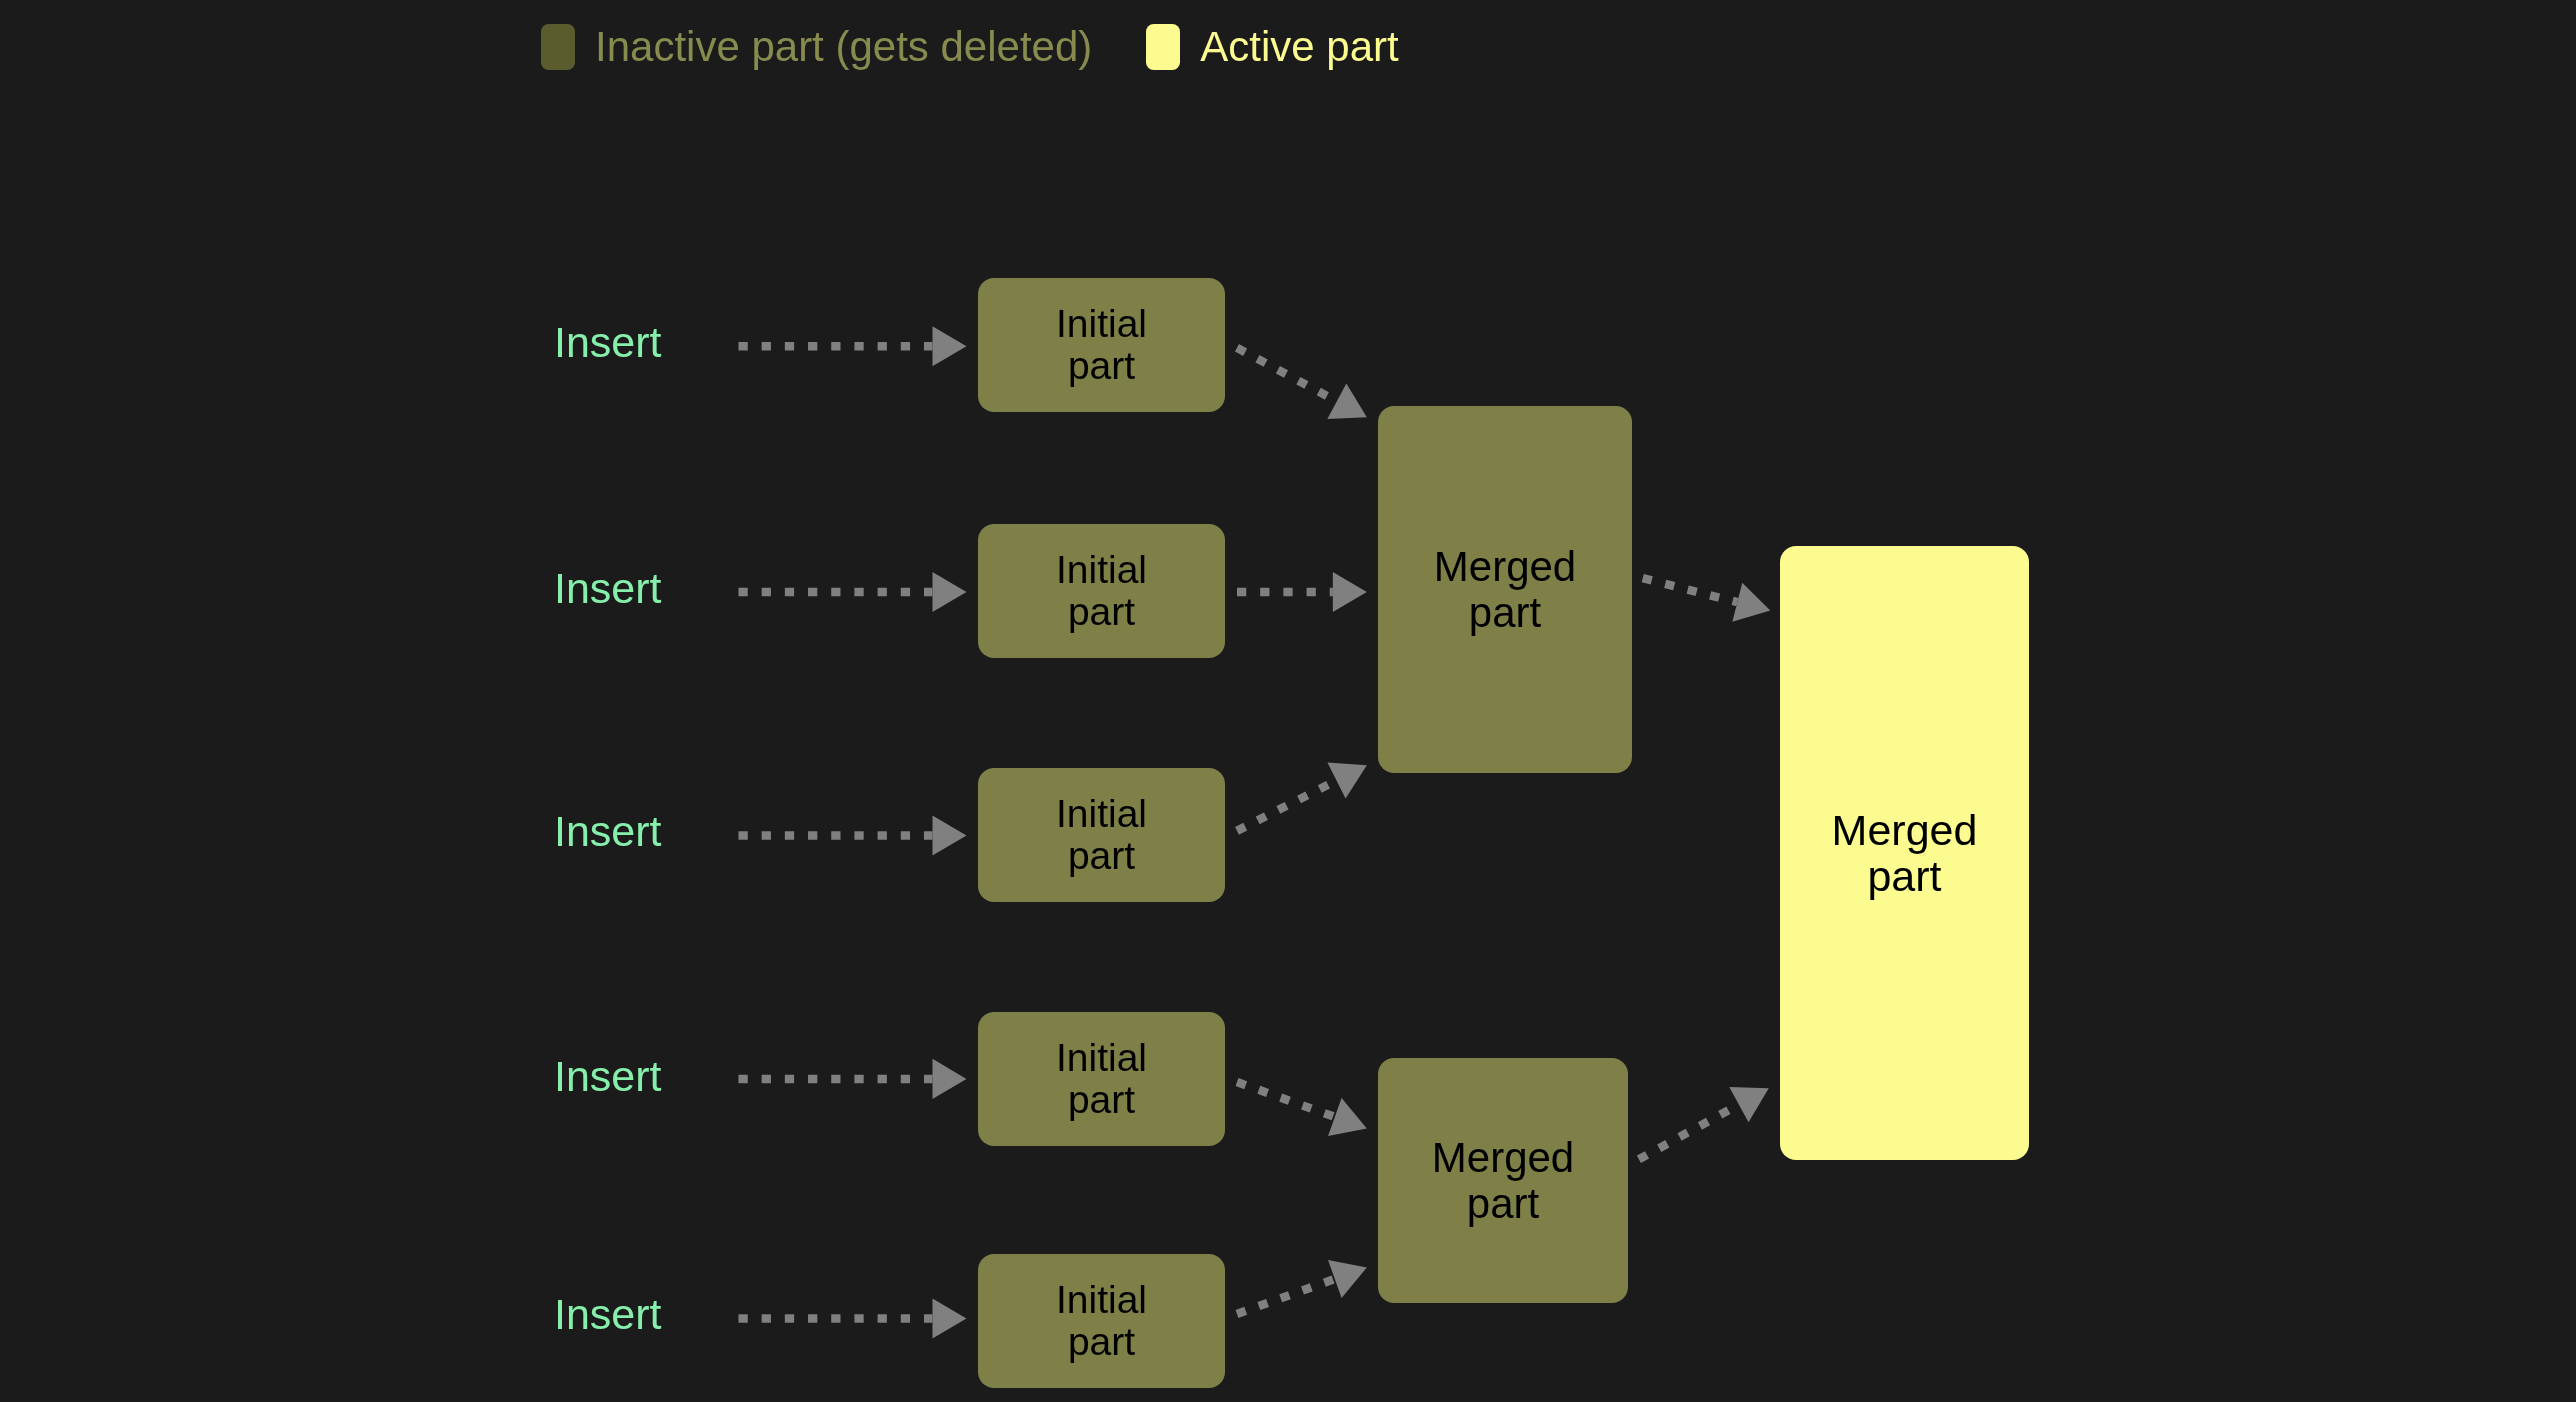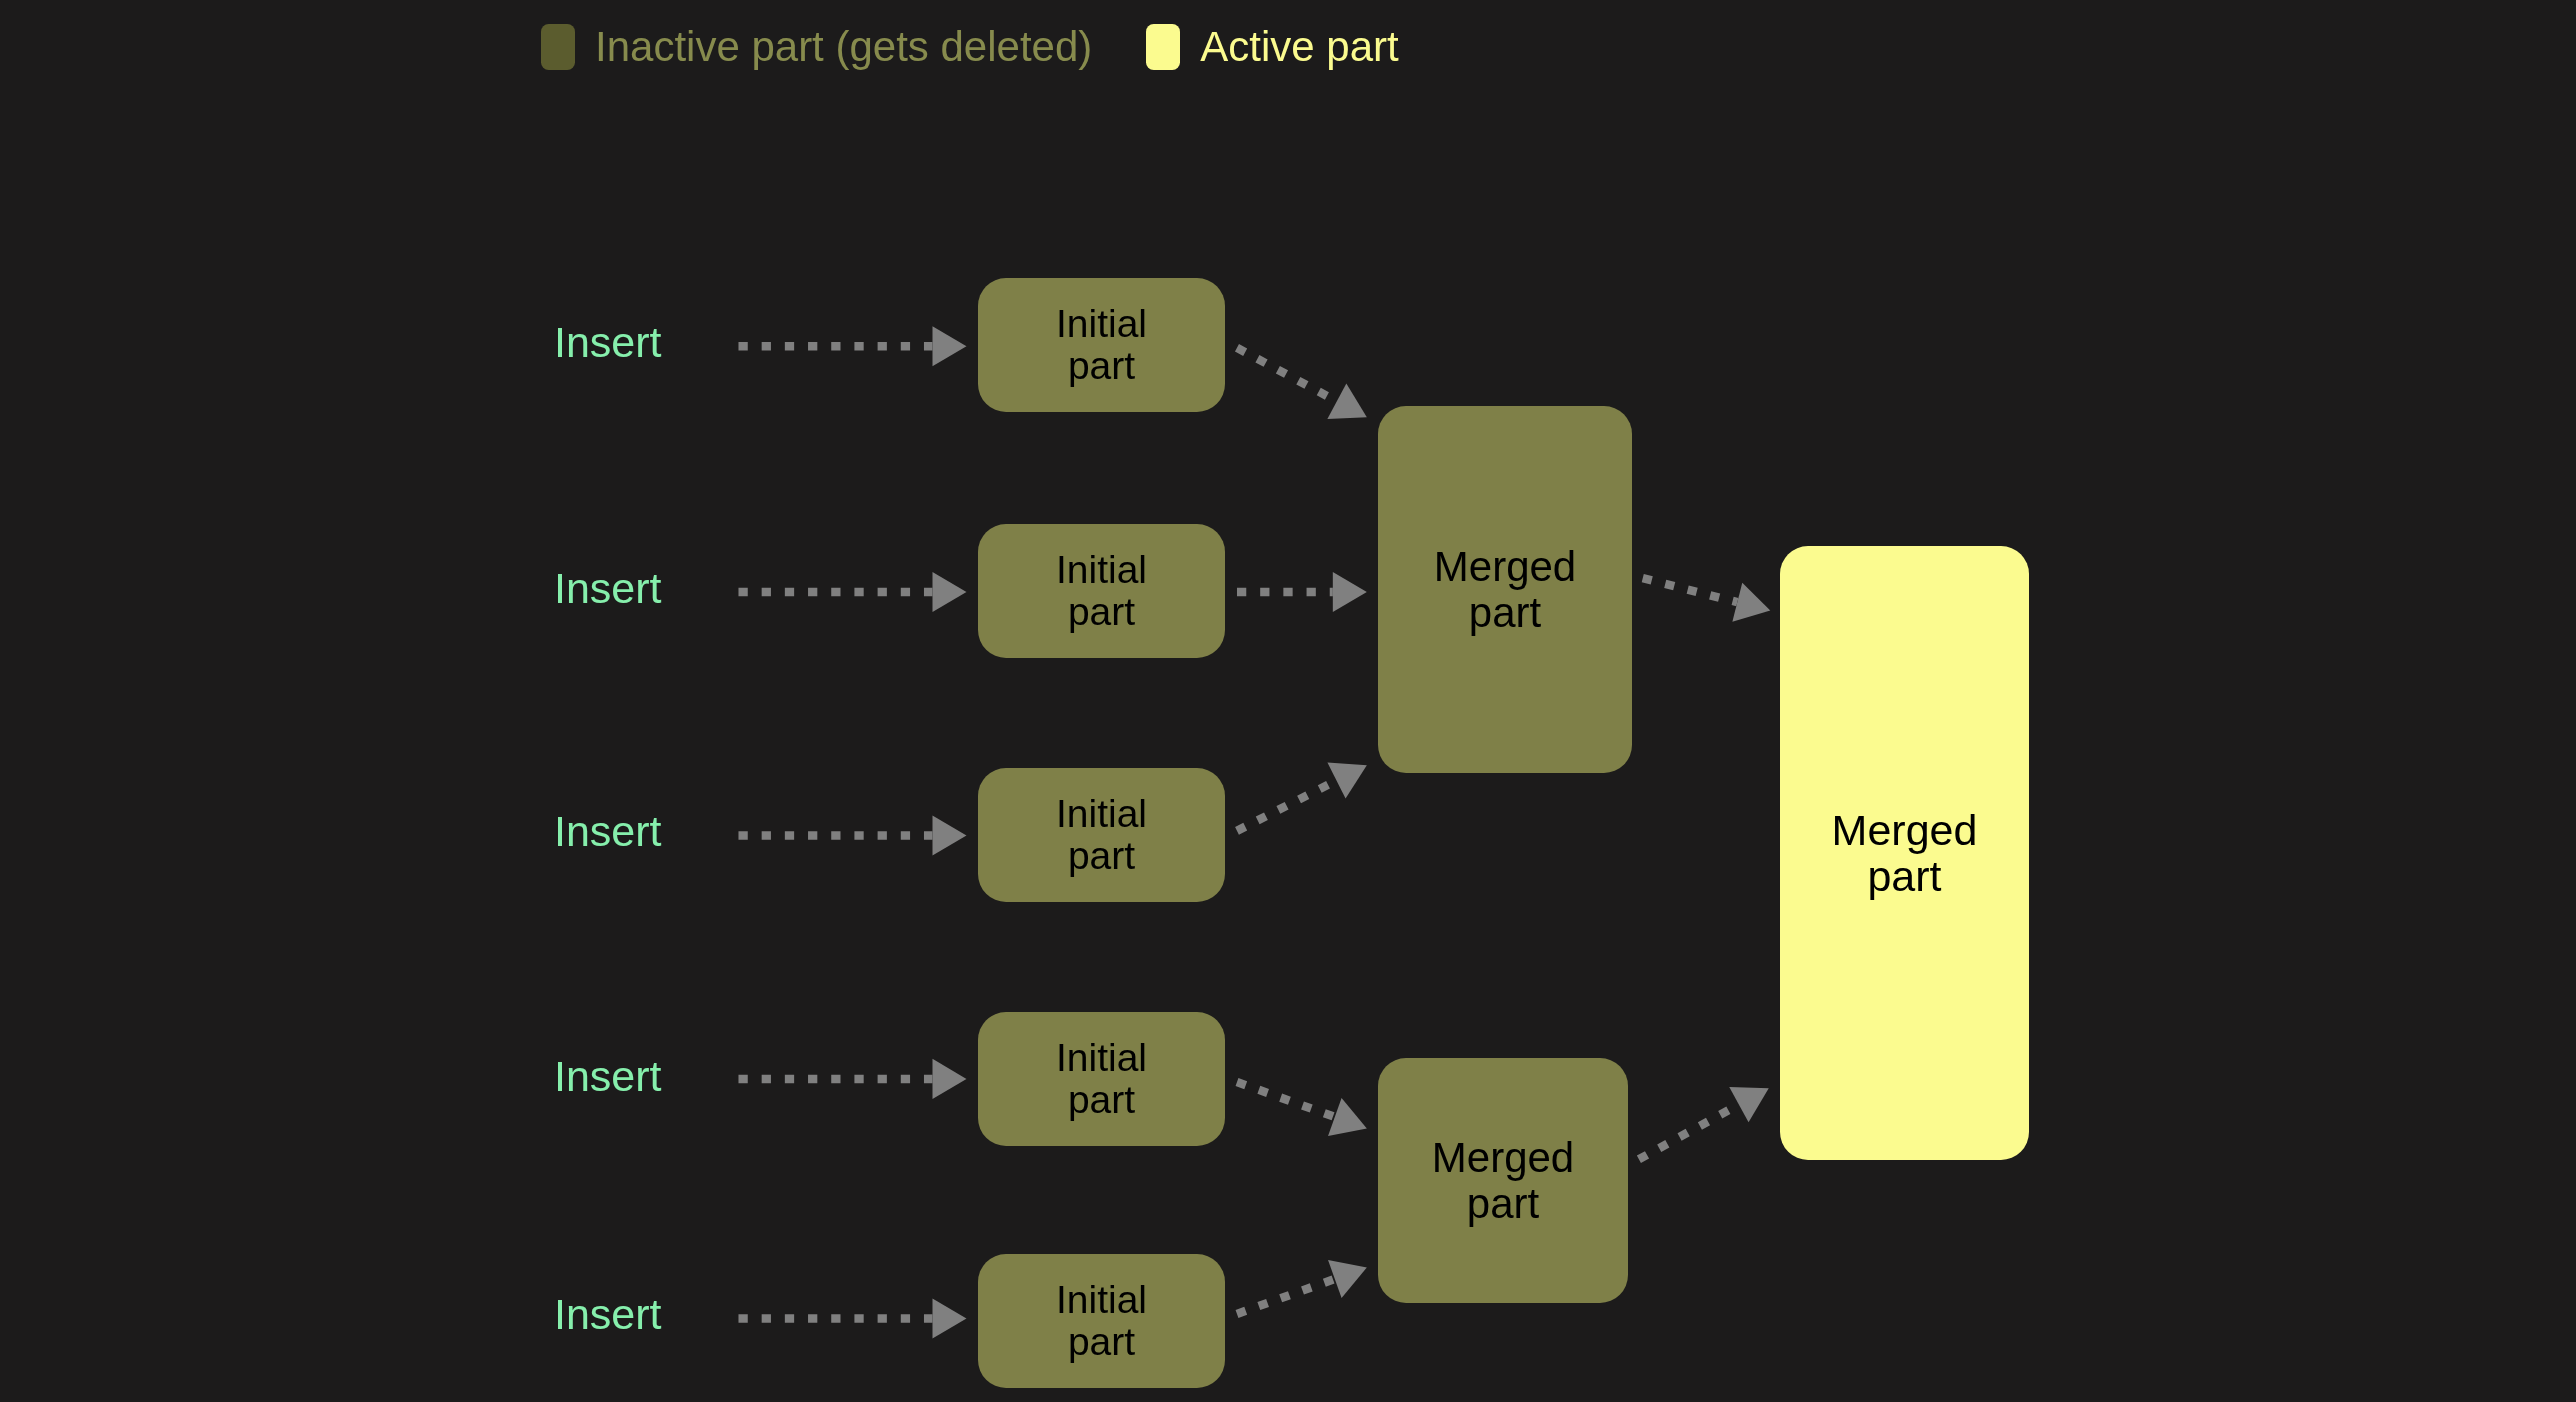--- a/index.html
+++ b/index.html
@@ -59,21 +59,21 @@
 
   
   .node {
     position: absolute;
     box-sizing: border-box;
     display: flex;
     align-items: center;
     justify-content: center;
     text-align: center;
     color: #000000;
-    border-radius: 28px;
+    border-radius: 16px;
     line-height: 1.08;
     white-space: pre-line;
   }
   .node.inactive { background: #7f8048; }
   .node.activebox { background: #fbfb8f; }
 
   .insert-label {
     position: absolute;
     color: #86efac;
     font-size: 43px;

